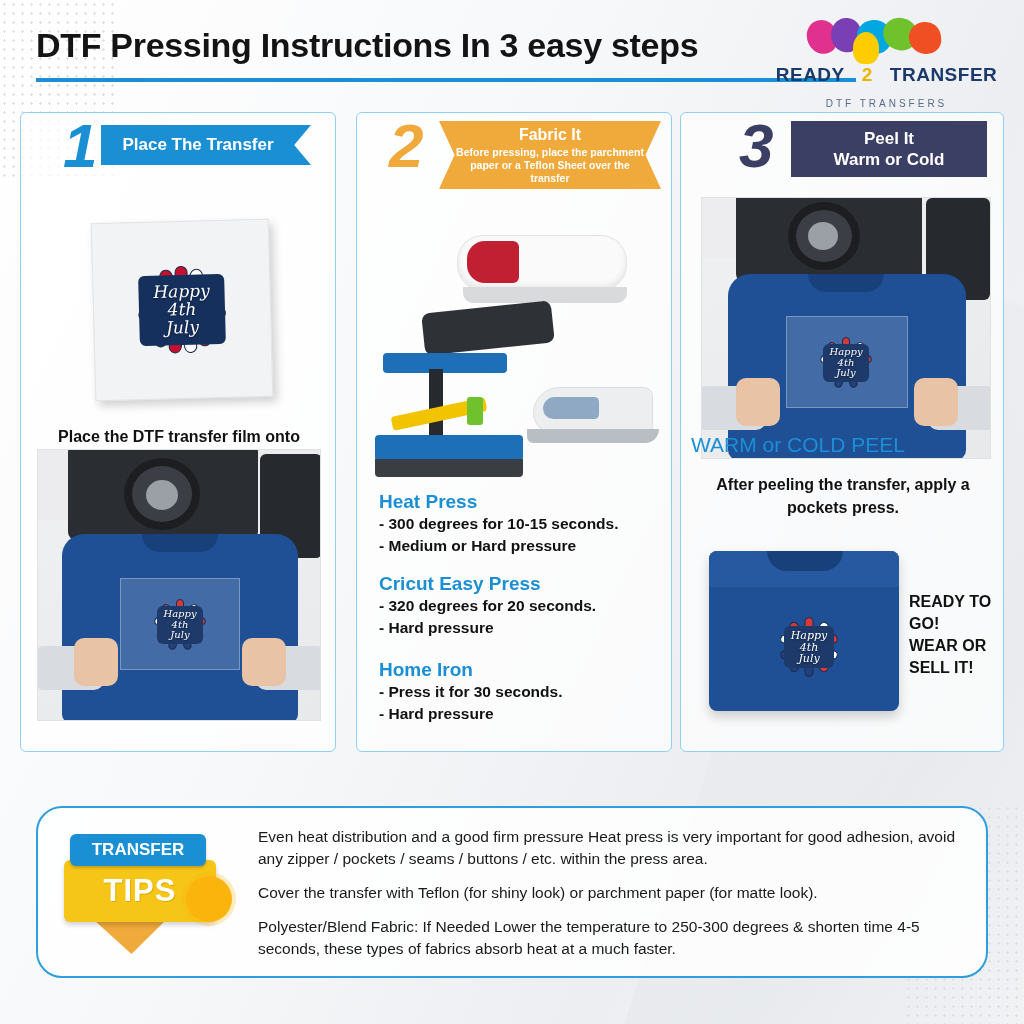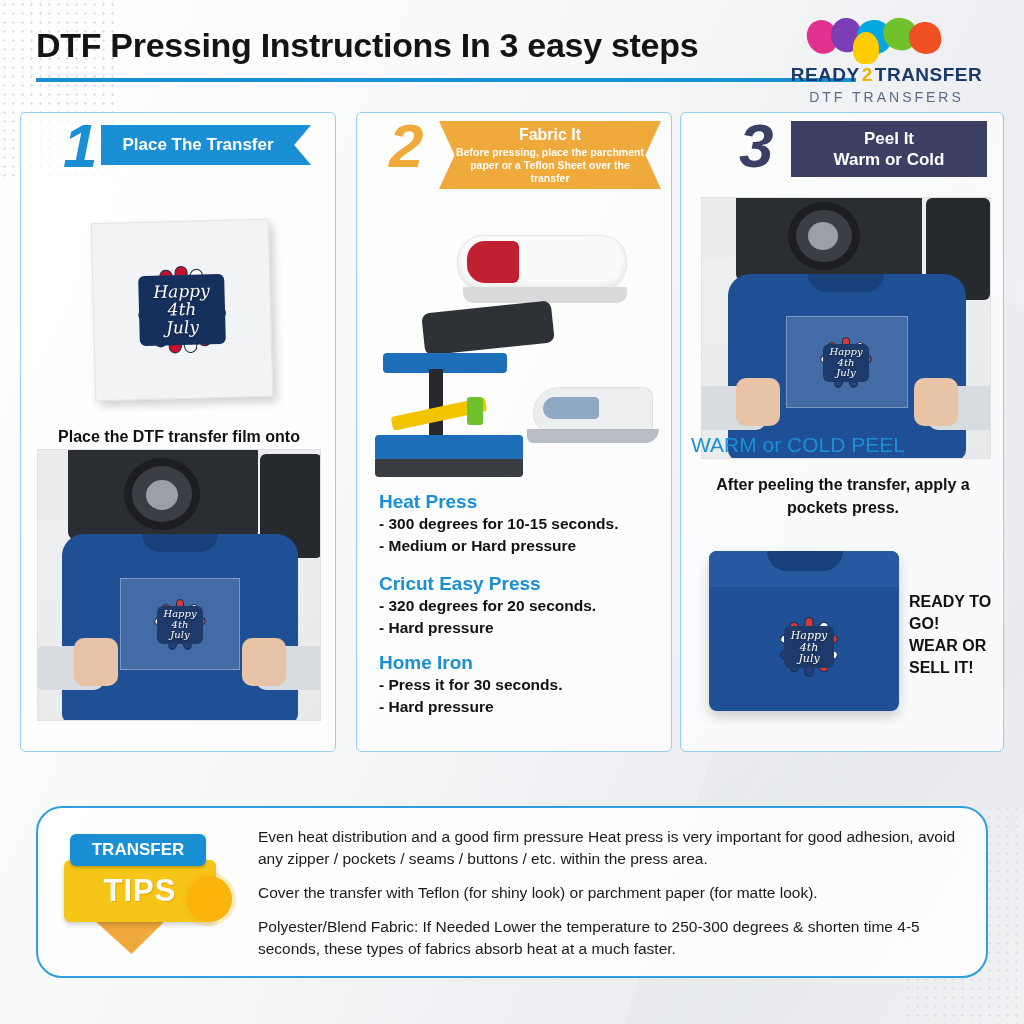--- a/index.html
+++ b/index.html
@@ -45,26 +45,26 @@
   .logo {
     position: absolute; right: 10px; top: 2px; width: 215px; height: 90px;
     text-align: center;
   }
   .logo-mark { position: relative; height: 46px; }
   .blob {
     position:absolute; border-radius: 50% 50% 45% 55%;
   }
   .logo-text {
     font-size: 19px; font-weight: bold; letter-spacing: .5px;
-    display: flex; justify-content: center; align-items: baseline; gap: 2px; text-align: right;
+    display: flex; justify-content: center; align-items: baseline; gap: 17px; text-align: right;
   }
   .lt-ready { color: #1b3a6b; }
   .lt-2 { color: #e8b500; }
   .lt-transfer { color: #1b3a6b; }
-  .logo-sub { font-size: 14px; letter-spacing: 3px; color: #5a6b86; margin-top: 3px; text-align: center; }
+  .logo-sub { font-size: 10px; letter-spacing: 3px; color: #5a6b86; margin-top: 12px; text-align: center; }
 
   
   .panel {
     position: absolute; border: 1.6px solid #8fd0f2; border-radius: 6px;
     background: rgba(255,255,255,0.72);
   }
   #panel1 { left: 20px; top: 112px; width: 316px; height: 640px; }
   #panel2 { left: 356px; top: 112px; width: 316px; height: 640px; }
   #panel3 { left: 680px; top: 112px; width: 324px; height: 640px; }
 
@@ -332,21 +332,21 @@
       <div style="position:absolute;left:176px;top:176px;width:56px;height:22px;background:#8fa8c4;border-radius:20px 8px 8px 18px;"></div>
       <div style="position:absolute;left:160px;top:208px;width:132px;height:14px;background:#b9bec4;border-radius:0 0 18px 8px;"></div>
     </div>
 
     <div style="position:absolute; left:22px; top:378px; width:280px;">
       <div style="margin-bottom:16px;">
         <div class="sec-title">Heat Press</div>
         <div class="sec-line">- 300 degrees for 10-15 seconds.</div>
         <div class="sec-line">- Medium or Hard pressure</div>
       </div>
-      <div style="margin-bottom:13px;">
+      <div style="margin-bottom:20px;">
         <div class="sec-title">Cricut Easy Press</div>
         <div class="sec-line">- 320 degrees for 20 seconds.</div>
         <div class="sec-line">- Hard pressure</div>
       </div>
       <div>
         <div class="sec-title">Home Iron</div>
         <div class="sec-line">- Press it for 30 seconds.</div>
         <div class="sec-line">- Hard pressure</div>
       </div>
     </div>

